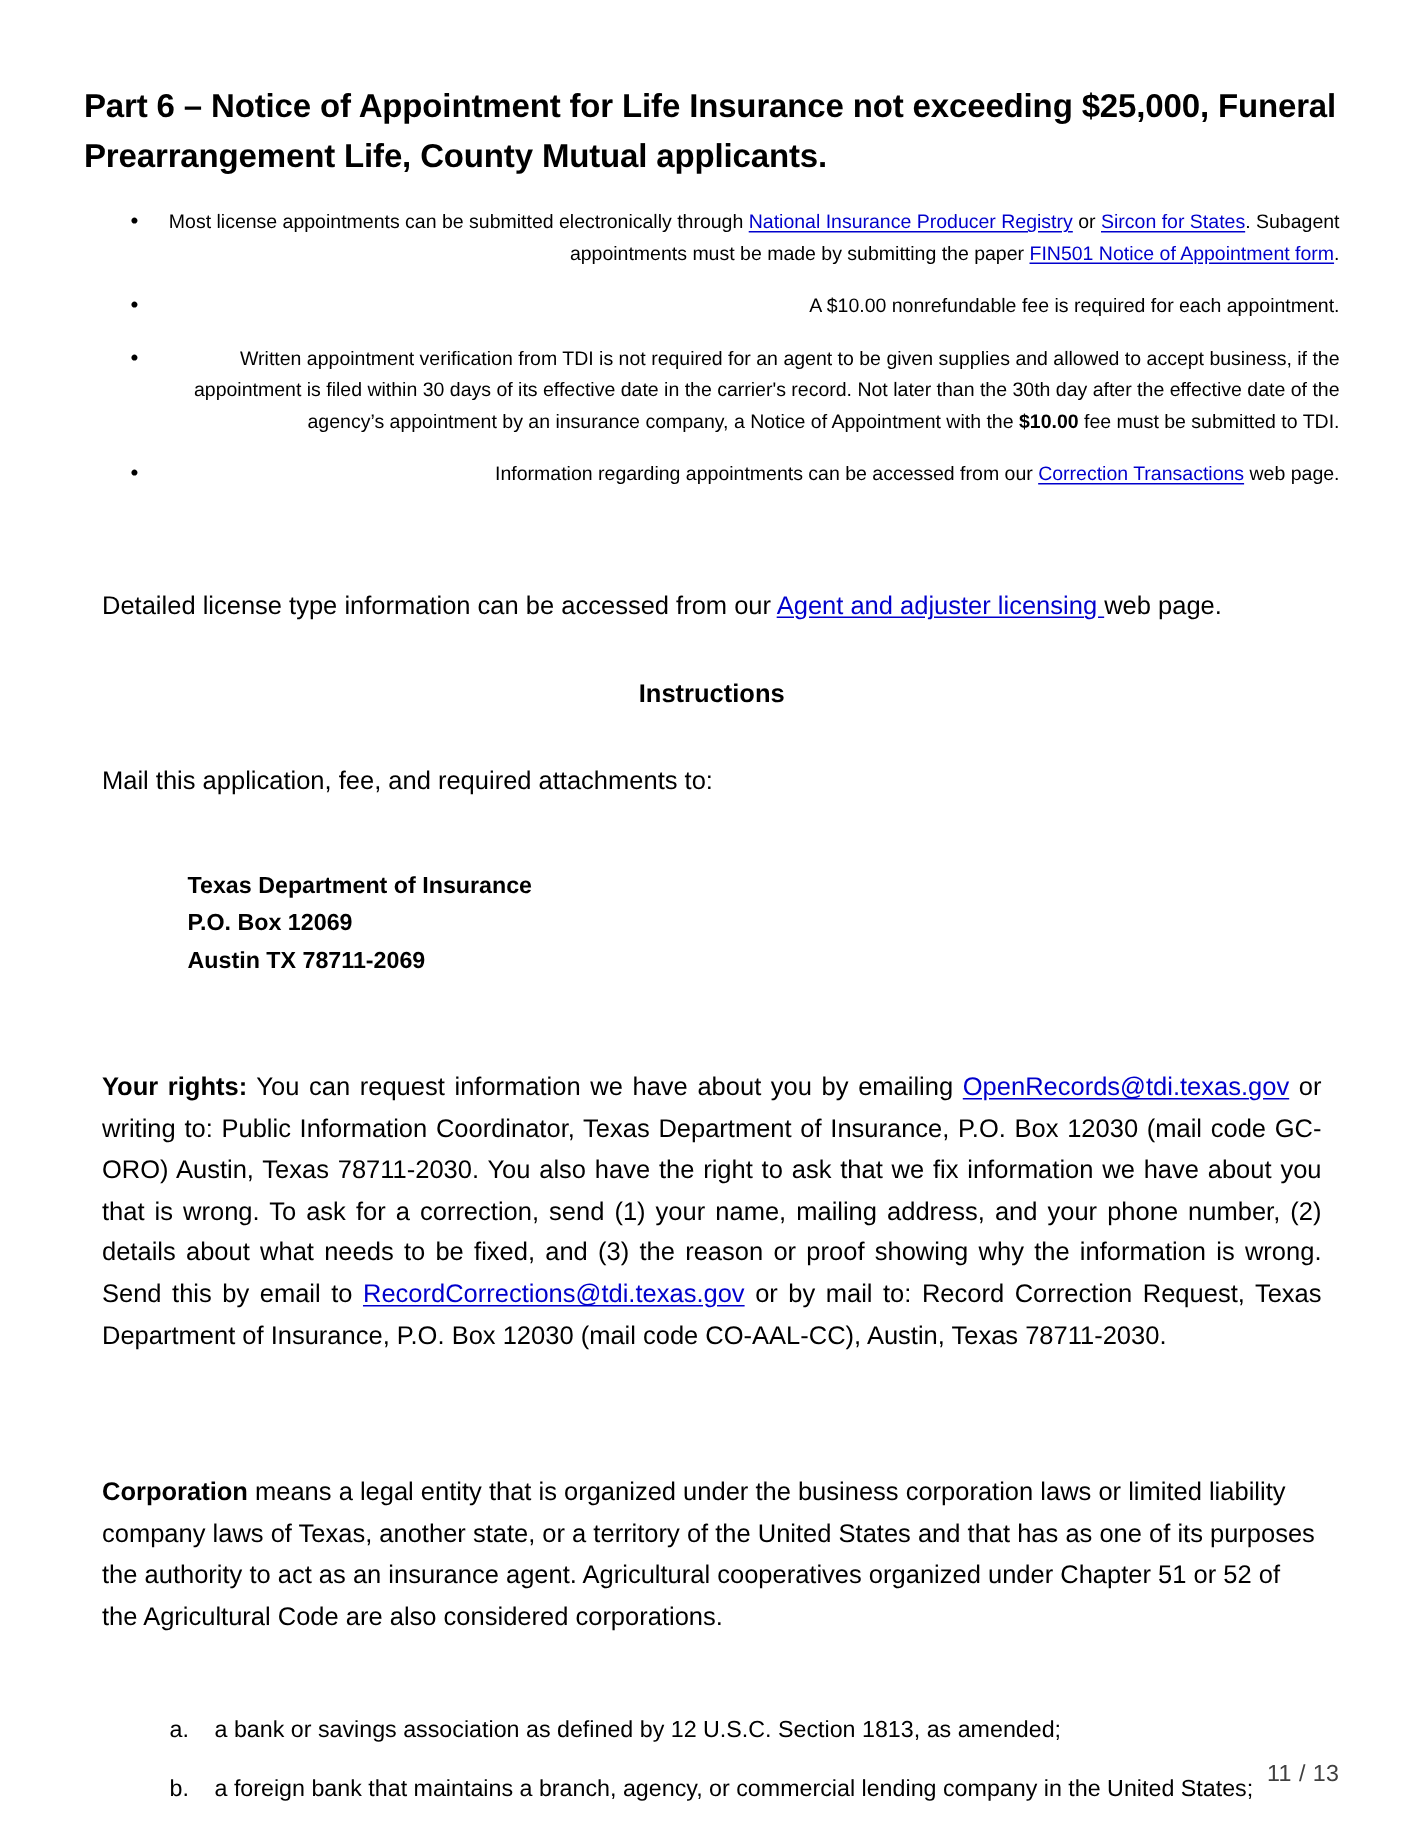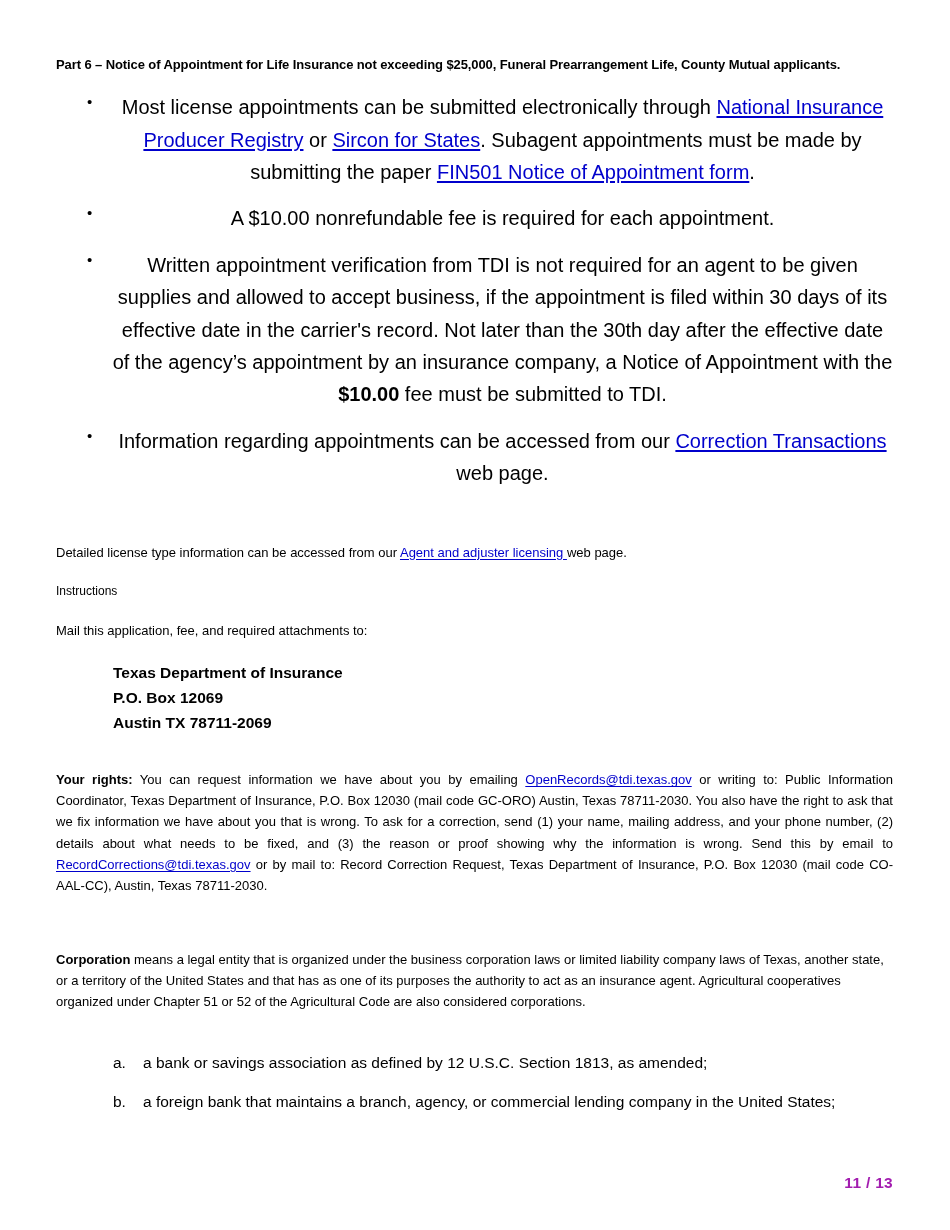--- a/index.html
+++ b/index.html
@@ -20,65 +20,66 @@
     left: 0; top: 0;
     width: 950px;
     height: 1230px;
     box-sizing: border-box;
     padding: 55px 57px 0 56px;
   }
   .content {
     width: 837px;
   }
   h2.part-heading {
-    font-size: 13px;
+    font-size: 22px;
     font-weight: bold;
     line-height: 1.48;
     margin: 0 0 0 0;
     letter-spacing: -0.1px;
   }
   .heading-gap-after { height: 17px; }
   .bullet-list {
     list-style: none;
     margin: 0;
     padding: 0;
   }
   .bullet-list li {
     position: relative;
     padding-left: 56px;
-    font-size: 20px;
+    font-size: 13px;
     line-height: 1.62;
     margin-bottom: 14px;
-    text-align: center;
+    text-align: right;
   }
   .bullet-list li::before {
     content: "\2022";
     position: absolute;
     left: 31px;
     top: -1px;
     font-size: 15px;
     line-height: 1.62;
   }
   p.body-text {
-    font-size: 13px;
+    font-size: 17px;
     line-height: 1.62;
-    margin: 0;
+    margin: 12px;
   }
   p.justified {
     text-align: justify;
     text-justify: inter-word;
   }
   .subhead {
-    font-size: 12px;
-    font-weight: normal;
+    font-size: 17px;
+    font-weight: bold;
     line-height: 1.62;
     margin: 0;
+    text-align: center;
   }
   .addr-block {
-    margin: 0;
+    margin: 12px;
     padding-left: 57px;
     font-size: 15.5px;
     font-weight: bold;
     line-height: 1.62;
   }
   .addr-block div { white-space: nowrap; }
   ol.alpha-list {
     list-style: none;
     margin: 0;
     padding: 0;
@@ -101,23 +102,22 @@
     text-underline-offset: 2px;
   }
   b, strong { font-weight: bold; }
   .gap-md { height: 19px; }
   .gap-xl { height: 34px; }
   .footer {
     position: absolute;
     right: 57px;
     bottom: 38px;
     font-size: 15.5px;
-    color: #a21caf;
+    color: #404040;
     letter-spacing: 0.3px;
-    font-weight: bold;
   }
 </style>
 </head>
 <body>
 
 <div class="page">
   <div class="content">
 
     <h2 class="part-heading">Part 6 – Notice of Appointment for Life Insurance not exceeding $25,000, Funeral Prearrangement Life,  County Mutual applicants.</h2>
 

